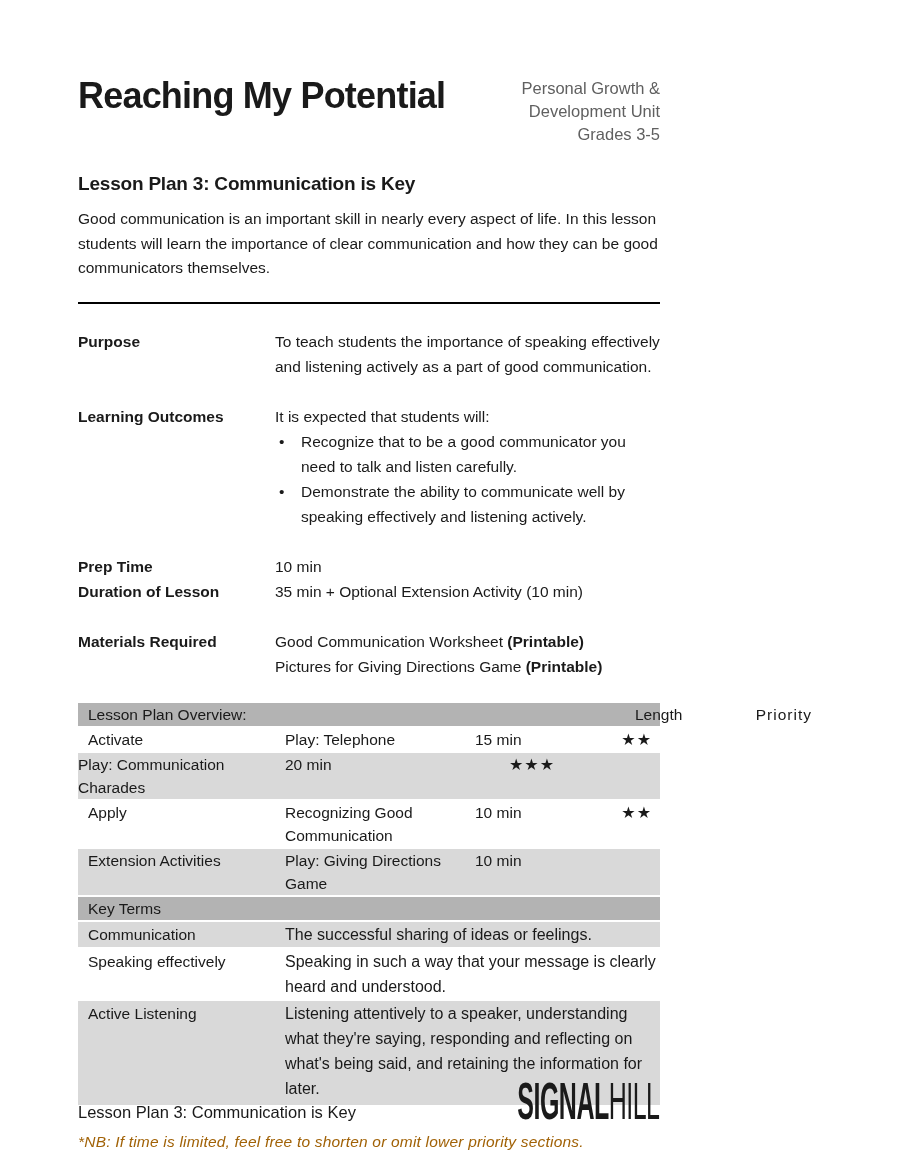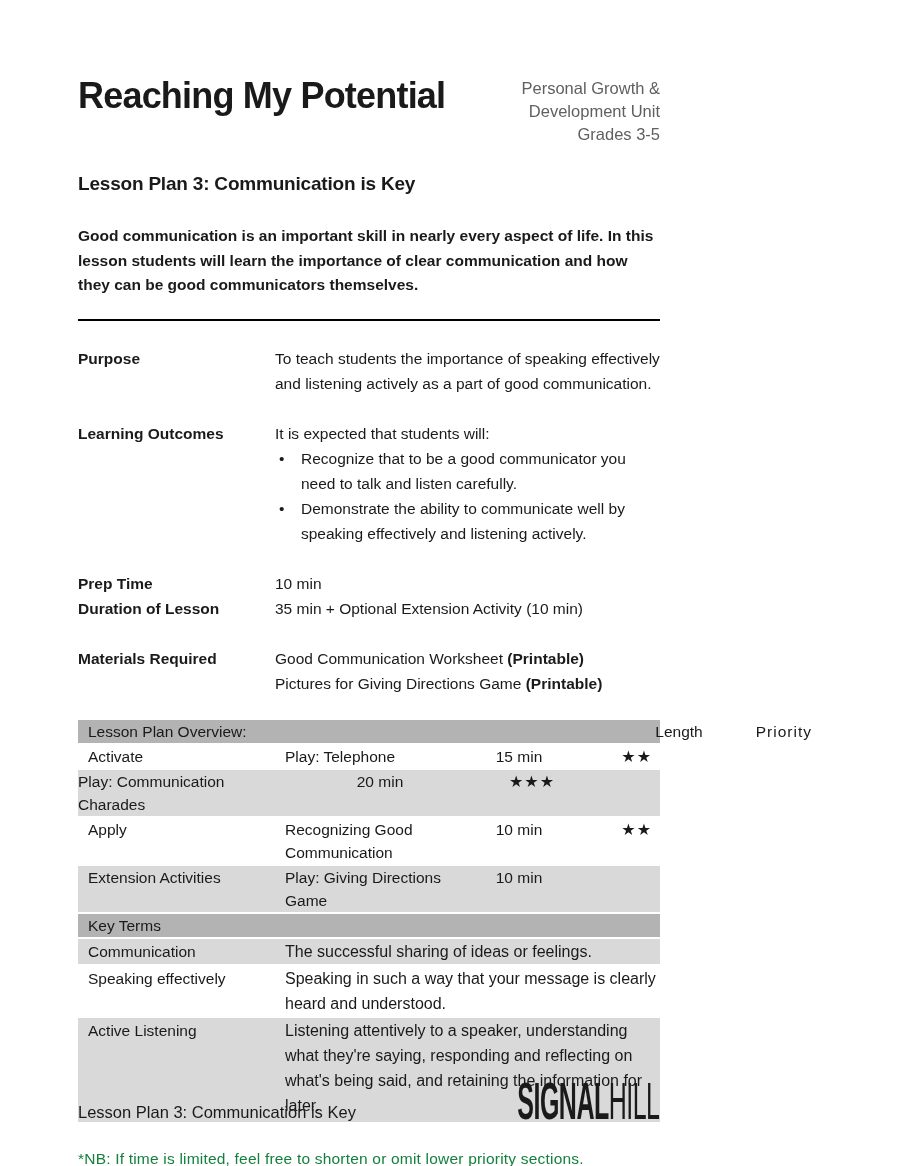--- a/index.html
+++ b/index.html
@@ -16,21 +16,21 @@
     background: #fff;
     font-family: "Liberation Sans", sans-serif;
     color: var(--text);
     padding: 74px 80px 0 78px;
   }
   
   .hdr { display: flex; justify-content: space-between; align-items: flex-start; }
   .title { font-size: 36px; font-weight: 800; letter-spacing: -0.8px; line-height: 44px; }
   .unit { text-align: right; color: var(--muted-text); font-size: 16.5px; line-height: 23px; margin-top: 3px; font-weight: 400; }
   .subtitle { font-size: 19px; font-weight: 700; margin-top: 27px; letter-spacing: -0.2px; }
-  .intro { font-size: 15.5px; line-height: 24.5px; margin-top: 29px; max-width: 742px; font-weight: bold; }
+  .intro { font-size: 15.5px; line-height: 24.5px; margin-top: 12px; max-width: 742px; }
   .rule { border: none; border-top: 2.5px solid #000; margin-top: 21px; }
 
   
   .info { margin-top: 25px; font-size: 15.5px; line-height: 25px; }
   .irow { display: grid; grid-template-columns: 197px 1fr; }
   .ilabel { font-weight: 700; }
   .gap-lg { margin-bottom: 25px; }
   .ivalue { max-width: 545px; }
   ul.bullets { list-style: none; }
   ul.bullets li { position: relative; padding-left: 26px; }
@@ -39,27 +39,27 @@
 
   
   .tbl { margin-top: 24px; font-size: 15.5px; }
   .trow { display: grid; border-bottom: 2px solid #fff; align-items: start; line-height: 23px; }
   .trow.ov { grid-template-columns: 207px 1fr 88px 97px; }
   .trow.kt { grid-template-columns: 207px 1fr; line-height: 25px; }
   .trow.head { background: var(--table-header-bg); font-weight: 400; grid-template-columns: 557px 88px 97px; }
   .trow.alt { background: var(--table-alt-row-bg); }
   .cell { padding: 0; }
   .c1 { padding-left: 10px; }
-  .num { text-align: center; }
+  .num { text-align: left; }
   .pri { text-align: right; padding-right: 8px; letter-spacing: 1px; }
   .stars { font-size: 16px; }
   .kt .def { line-height: 25px; padding-right: 4px; font-size: 16px; }
   .trow.last { padding-bottom: 4px; }
 
-  .note { margin-top: 26px; font-size: 15.5px; color: #15803d; letter-spacing: 0.2px; }
+  .note { margin-top: 26px; font-style: italic; font-size: 15.5px; color: #a16207; letter-spacing: 0.2px; }
 
   
   .footer { position: absolute; left: 78px; right: 80px; bottom: 44px; display: flex; justify-content: space-between; align-items: flex-end; }
   .footer-text { font-size: 16.5px; }
   .logo { font-size: 50px; font-weight: 800; line-height: 0.78; letter-spacing: -1px; display: inline-block; transform: scale(0.5, 1.05); transform-origin: bottom right; white-space: nowrap; }
   .logo .light { font-weight: 400; }
 </style>
 </head>
 <body>
 

